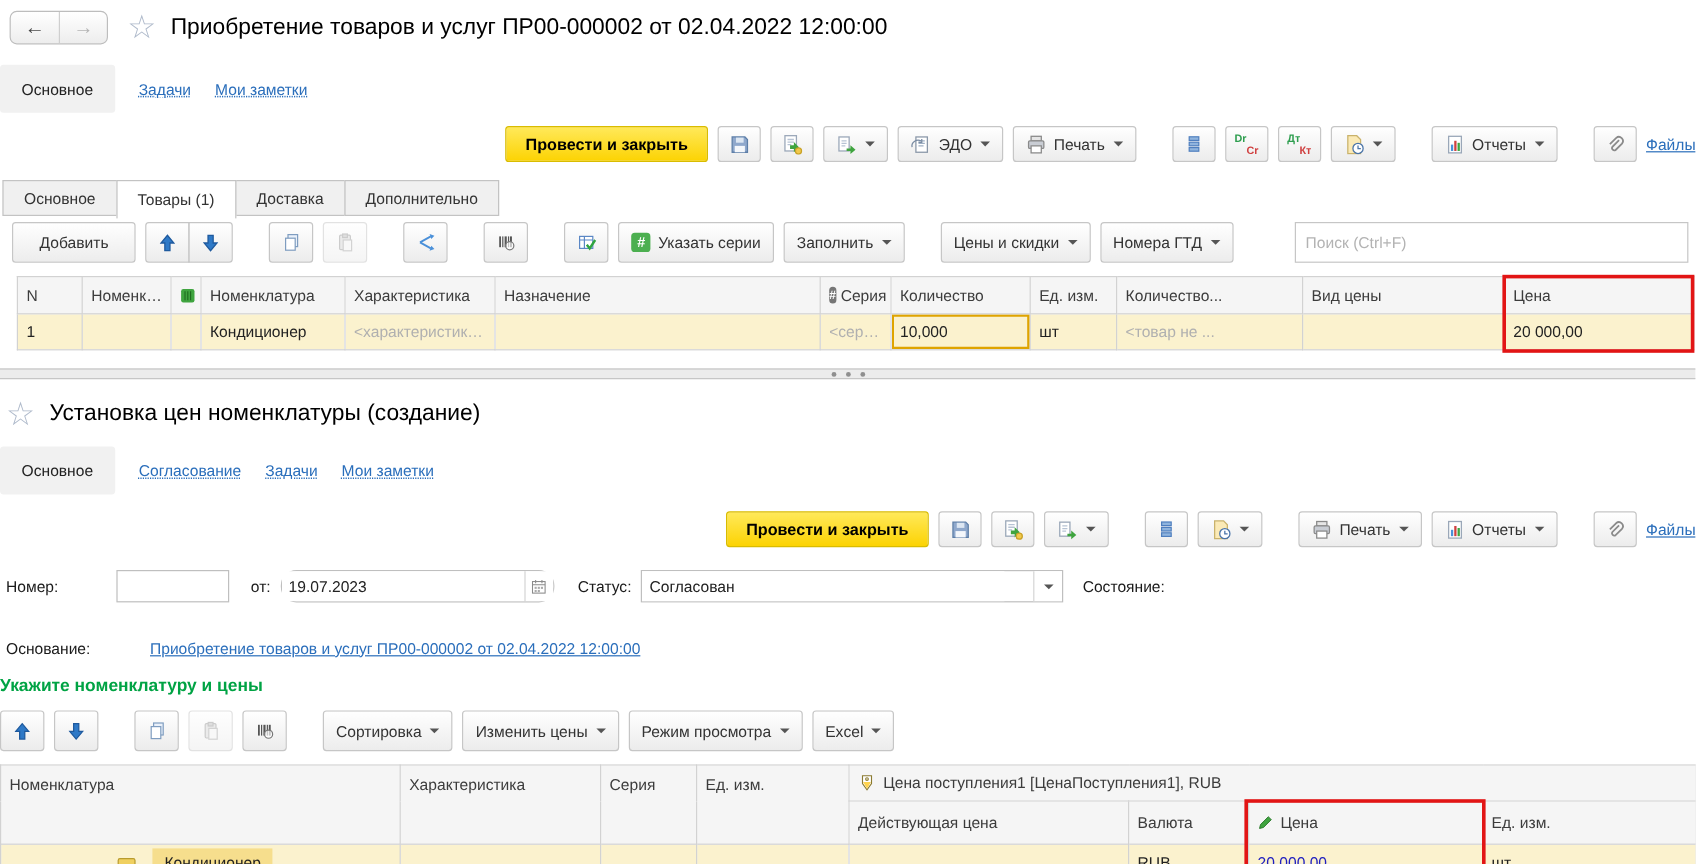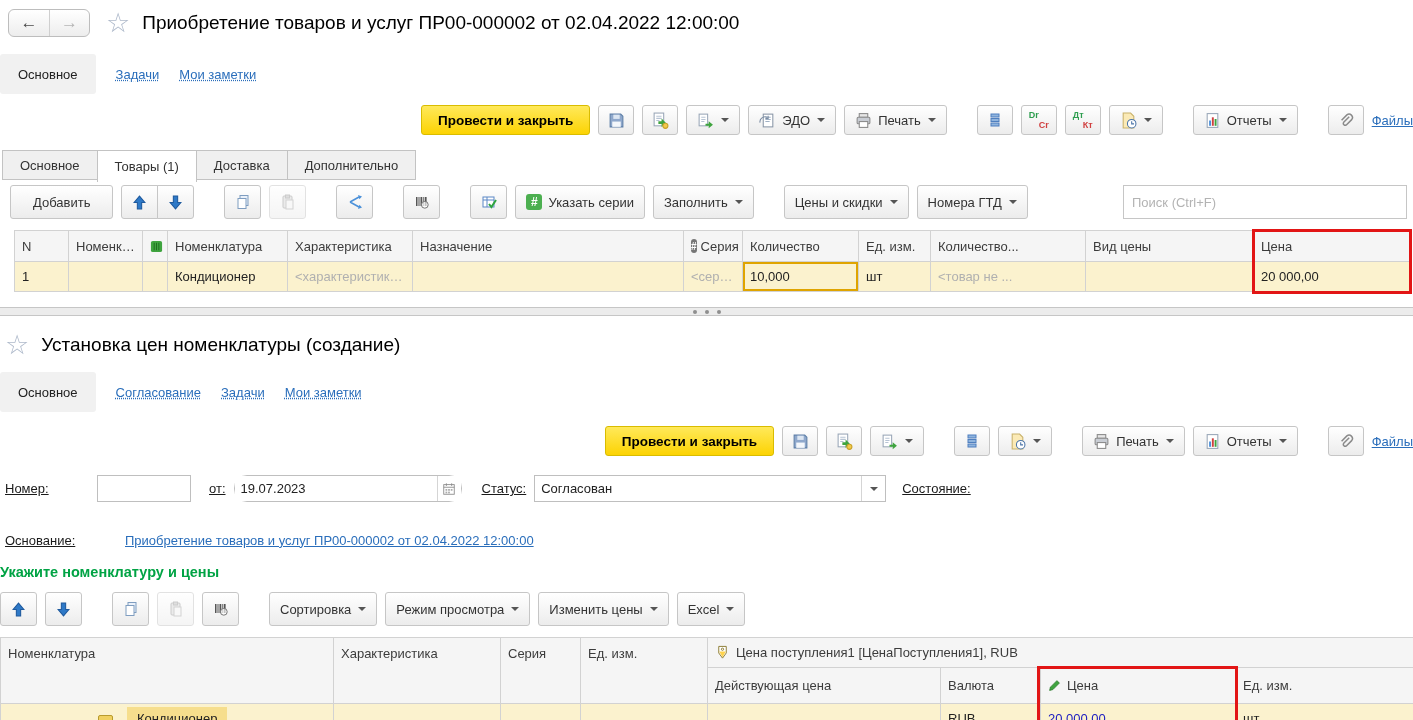--- a/index.html
+++ b/index.html
@@ -47,21 +47,21 @@
 
   
   .gtoolbar { display:flex; align-items:center; height:38px; margin-top:1px; padding-left:10px; }
   .gtoolbar .btn { height:34px; }
   .gtoolbar .icon-btn { width:37px; }
   .joined { display:flex; margin-right:8px; }
   .joined .btn { margin-right:0; }
   .joined .btn:first-child { border-top-right-radius:0; border-bottom-right-radius:0; }
   .joined .btn:last-child { border-top-left-radius:0; border-bottom-left-radius:0; margin-left:-1px; }
   .disabled { opacity:.5; }
-  .search { margin-left:auto; margin-right:6px; width:284px; height:34px;
+  .search { margin-left:auto; margin-right:6px; width:328px; height:34px;
     border:1px solid #C6C6C6; padding:0 8px; font-size:13px; color:#444;
     font-family:"Liberation Sans", sans-serif; }
   .search::placeholder { color:#B3B3B3; }
   .hash { display:inline-flex; width:16px; height:16px; border-radius:3px; background:#4CAF50;
     color:#fff; font-weight:bold; font-size:12px; align-items:center; justify-content:center; }
   .hash.gray { background:#767676; }
 
   
   .twrap { position:relative; margin-top:9px; }
   table.grid { border-collapse:collapse; table-layout:fixed; }
@@ -83,21 +83,21 @@
   .hl { background:#F6DE8D; padding:4px 10px; margin-left:14px; }
 
   
   .splitter { margin-top:15px; height:9px; background:#ECECEC; border-top:1px solid #C6C6C6;
     border-bottom:1px solid #C6C6C6; display:flex; align-items:center; justify-content:center;
     cursor:row-resize; }
   .splitter i { width:4px; height:4px; border-radius:50%; background:#8F8F8F; margin:0 4px; }
 
   
   .fieldrow { display:flex; align-items:center; height:27px; margin-top:18px; padding-left:5px; }
-  .flabel { margin-right:8px; color:#1A1A1A;text-decoration:underline; }
+  .flabel { margin-right:8px; color:#1A1A1A; }
   .tinput { height:27px; border:1px solid #BFBFBF; padding:0 6px; font-size:13px; color:#222;
     font-family:"Liberation Sans", sans-serif; }
   .inwrap { display:flex; align-items:stretch; border:1px solid #BFBFBF; height:27px; }
   .inwrap .tinput { border:none; height:25px; }
   .inbtn { width:24px; display:flex; align-items:center; justify-content:center;
     border-left:1px solid #D5D5D5; background:#fff; cursor:pointer; }
   .combo-text { flex:1; display:flex; align-items:center; padding:0 6px; background:#fff; }
   .basisrow { display:flex; align-items:center; height:20px; margin-top:28px; padding-left:5px; }
   .greenhdr { margin-top:14px; height:19px; font-weight:bold; font-size:14.5px; color:#00A344; }
 
@@ -589,25 +589,25 @@
             <circle cx="10.8" cy="10.8" r="3.4" fill="rgba(255,255,255,.65)" stroke="#777"></circle>
           </svg>
       </span>
     </div>
     <div class="gap"></div>
     <div class="btn">
       <span>Сортировка</span>
       <span class="caret"></span>
     </div>
     <div class="btn">
+      <span>Изменить цены</span>
+      <span class="caret"></span>
+    </div>
+    <div class="btn">
       <span>Режим просмотра</span>
-      <span class="caret"></span>
-    </div>
-    <div class="btn">
-      <span>Изменить цены</span>
       <span class="caret"></span>
     </div>
     <div class="btn">
       <span>Excel</span>
       <span class="caret"></span>
     </div>
   </div>
 
   <div class="twrap">
     <table class="grid t2" style="width:1413px;">

